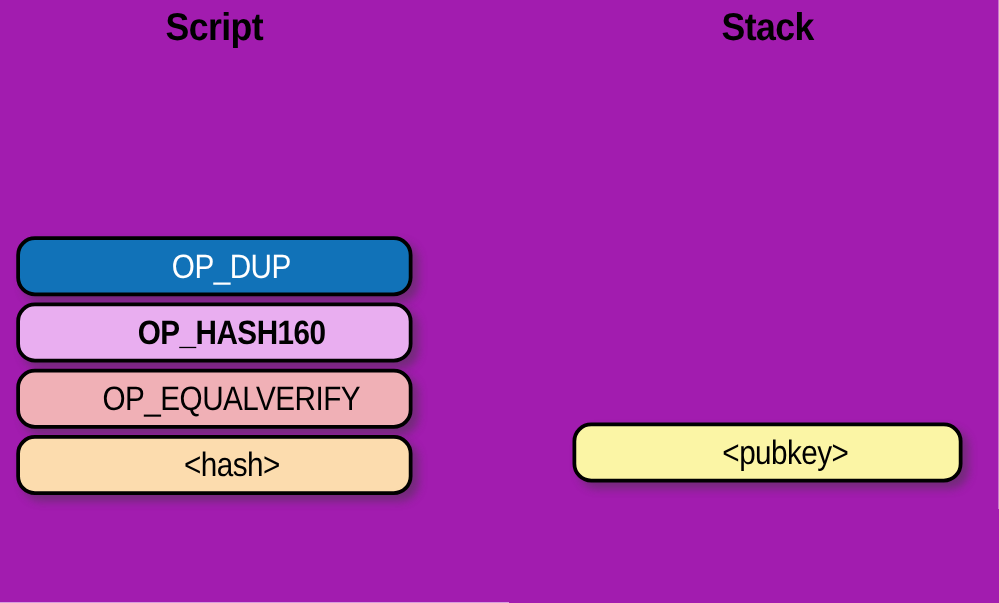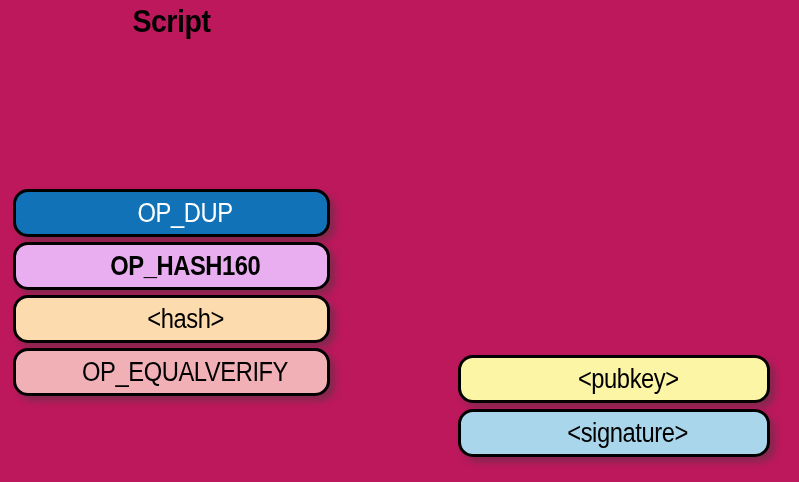--- a/index.html
+++ b/index.html
@@ -4,21 +4,21 @@
 <style>
   html, body {
     margin: 0;
     padding: 0;
     background: #ffffff;
   }
   .canvas {
     position: relative;
     width: 799px;
     height: 482px;
-    background: #be185d;
+    background: #a21caf;
     overflow: hidden;
     font-family: "Liberation Sans", sans-serif;
   }
   .col-title {
     position: absolute;
     top: 4px;
     font-size: 31px;
     font-weight: bold;
     color: #000000;
     text-align: center;
@@ -38,21 +38,21 @@
     flex-direction: column;
   }
   #script-col {
     left: 13px;
     top: 189px;
     width: 317px;
     gap: 5px;
   }
   #stack-col {
     left: 458px;
-    top: 355px;
+    top: 338px;
     width: 312px;
     gap: 6px;
   }
   .block {
     box-sizing: border-box;
     height: 48px;
     border: 3.5px solid #000000;
     border-radius: 15px;
     box-shadow: 5px 5px 7px rgba(60,60,60,0.45);
     display: flex;
@@ -73,38 +73,38 @@
 </style>
 </head>
 <body>
 
 <div class="canvas">
 
   <div class="col-title" id="script-title">
     <span class="squeeze">Script</span>
   </div>
 
+  <div class="col-title" id="stack-title">
+    <span class="squeeze">Stack</span>
+  </div>
 
   <div class="block-col" id="script-col">
     <div class="block" style="background: rgb(17, 114, 184); color: rgb(255, 255, 255);">
       <span class="label">OP_DUP</span>
     </div>
     <div class="block" style="background: rgb(233, 174, 240); color: rgb(0, 0, 0); font-weight: bold;">
       <span class="label">OP_HASH160</span>
     </div>
+    <div class="block" style="background: rgb(240, 176, 182); color: rgb(0, 0, 0);">
+      <span class="label">OP_EQUALVERIFY</span>
+    </div>
     <div class="block" style="background: rgb(252, 220, 174); color: rgb(0, 0, 0);">
       <span class="label">&lt;hash&gt;</span>
-    </div>
-    <div class="block" style="background: rgb(240, 176, 182); color: rgb(0, 0, 0);">
-      <span class="label">OP_EQUALVERIFY</span>
     </div>
   </div>
 
   <div class="block-col" id="stack-col">
     <div class="block" style="background: rgb(251, 245, 165); color: rgb(0, 0, 0);">
       <span class="label">&lt;pubkey&gt;</span>
     </div>
-    <div class="block" style="background: rgb(170, 214, 236); color: rgb(0, 0, 0);">
-      <span class="label">&lt;signature&gt;</span>
-    </div>
   </div>
 
 </div>
 
 </body></html>

